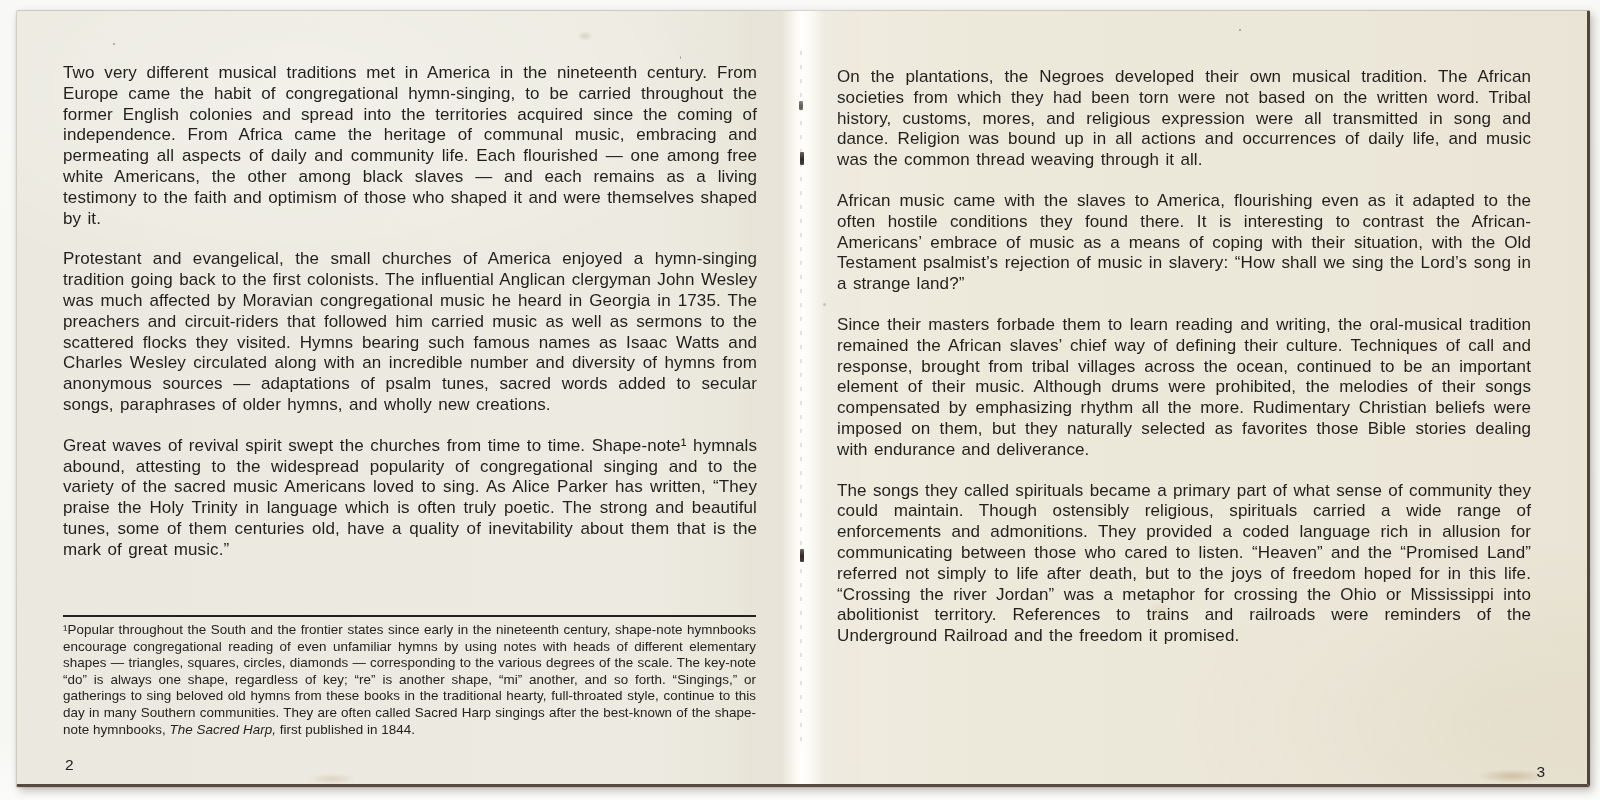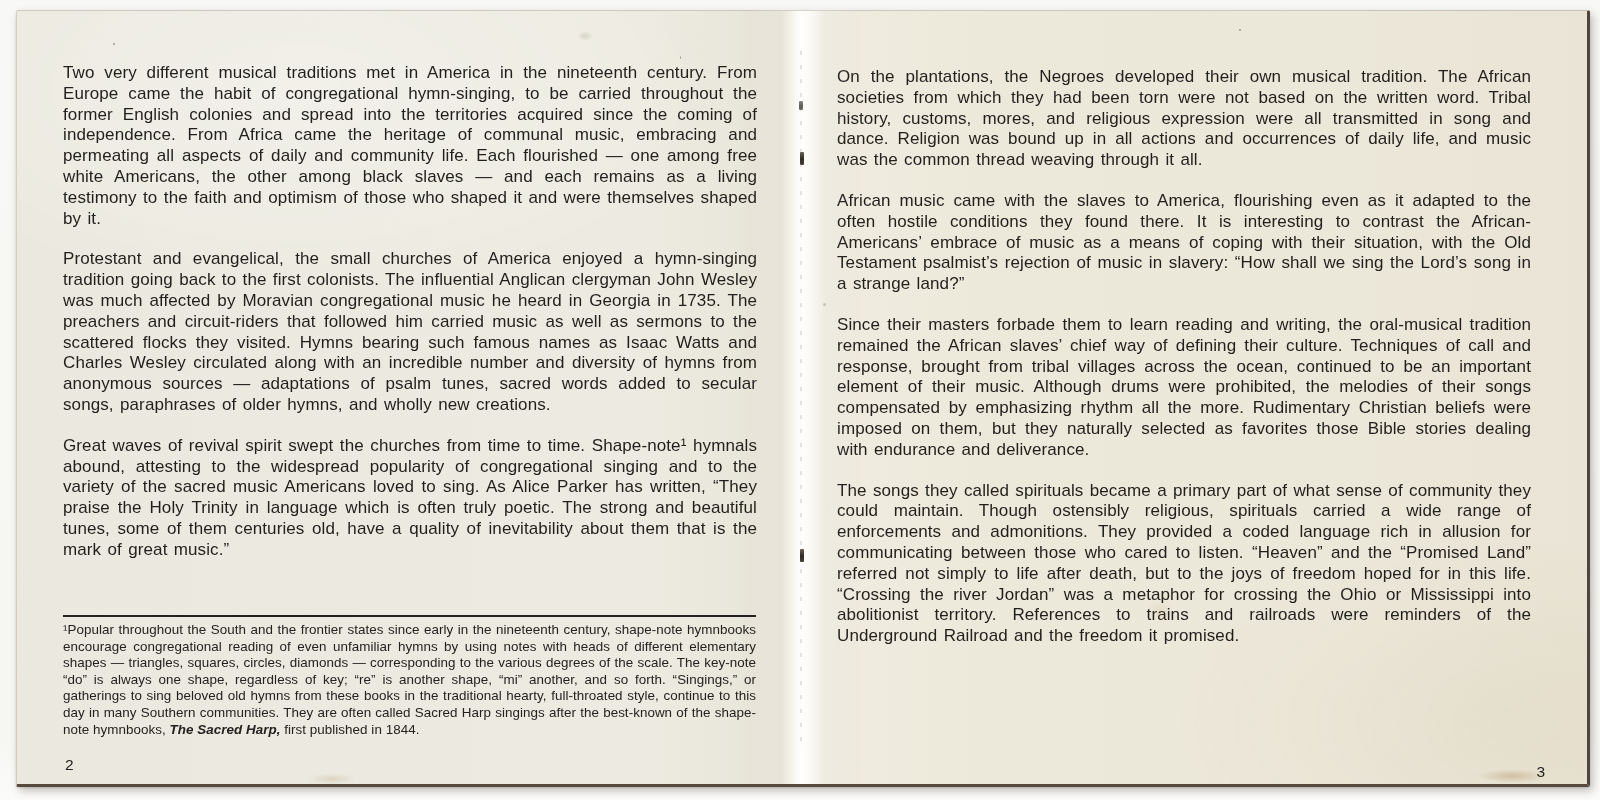--- a/index.html
+++ b/index.html
@@ -102,21 +102,21 @@
     top: 604px;
     width: 693px;
     border-top: 2px solid #23211d;
     padding-top: 5px;
     font-size: 13.4px;
     line-height: 16.6px;
     letter-spacing: 0.05px;
     text-align: justify;
     color: #242220;
   }
-  .footnote-block em { font-style: italic; font-weight: bold; }
+  .footnote-block em { font-style: italic; }
   .page-number {
     position: absolute;
     font-size: 15.5px;
     color: #232220;
   }
   .page-number.left  { left: 48px;   top: 745px; }
   .page-number.right { left: 1498px; top: 752px; width: 30px; text-align: right; }
   .stain {
     position: absolute;
     border-radius: 50%;

